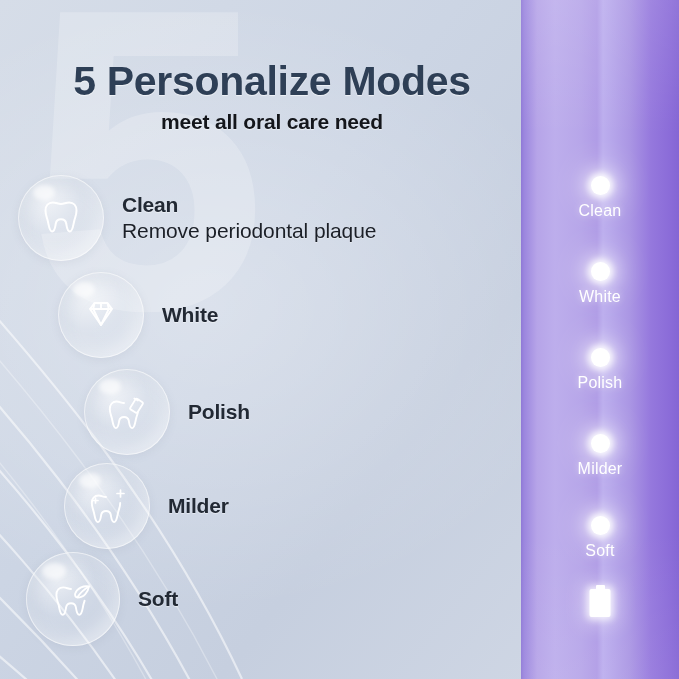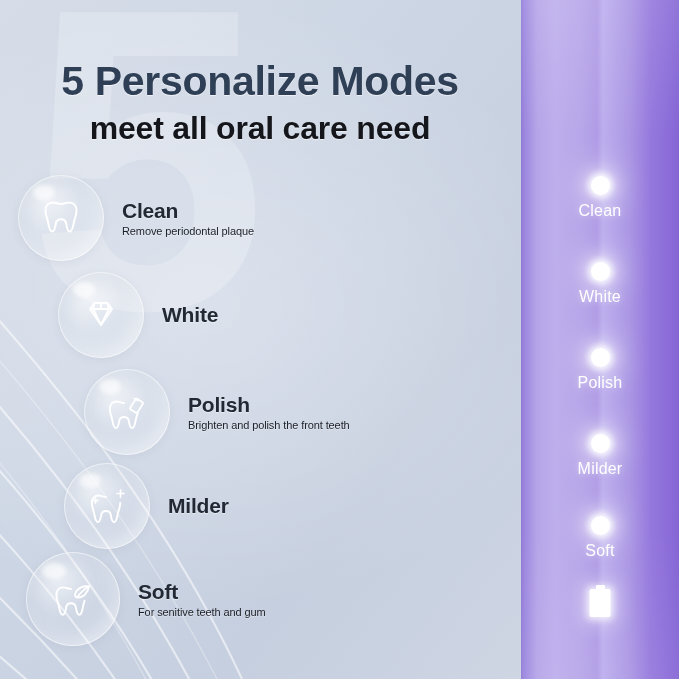--- a/index.html
+++ b/index.html
@@ -38,36 +38,36 @@
   }
   .bg-vignette {
     position: absolute;
     inset: 0;
     background: radial-gradient(ellipse at 30% 45%, rgba(255,255,255,0.30) 0%, rgba(255,255,255,0) 58%);
   }
 
   
   .headline-block {
     position: absolute;
-    left: 0;
+    left: 12px;
     top: 58px;
     width: 520px;
     text-align: center;
   }
   .headline {
     font-size: 41px;
     font-weight: bold;
     color: #2e3f56;
     letter-spacing: -0.3px;
     text-shadow: 0 1px 1px rgba(255,255,255,0.65);
     white-space: nowrap;
   }
   .subhead {
     margin-top: 5px;
-    font-size: 32px;
+    font-size: 21px;
     font-weight: bold;
     color: #14161b;
     letter-spacing: -0.2px;
     text-shadow: 0 1px 1px rgba(255,255,255,0.55);
     white-space: nowrap;
   }
 
   
   .mode-row {
     position: absolute;
@@ -111,21 +111,21 @@
   }
   .mode-title {
     font-size: 21px;
     font-weight: bold;
     color: #222934;
     letter-spacing: -0.2px;
     text-shadow: 0 1px 1px rgba(255,255,255,0.5);
   }
   .mode-desc {
     margin-top: 2px;
-    font-size: 11px;
+    font-size: 21px;
     color: #1b1f27;
     letter-spacing: -0.1px;
     text-shadow: 0 1px 1px rgba(255,255,255,0.45);
   }
 
   
   .handle {
     position: absolute;
     left: 521px;
     top: 0;
@@ -265,21 +265,20 @@
       <svg width="50" height="50" viewBox="0 0 50 50">
         <path d="M22 16c-2.9 0-4.2-1.5-7.5-1.5-4 0-6.7 2.9-6.7 7.5 0 3.8 1.2 5.8 2.1 9.4.9 3.6 1.3 9.7 4 9.7 2.5 0 2.7-4.2 3.3-7.3.5-2.6 1.4-3.8 4.8-3.8s4.3 1.2 4.8 3.8c.5 3.1.8 7.3 3.3 7.3 2.7 0 3.1-6.1 4-9.7.6-2.3 1.3-3.9 1.7-5.9" fill="none" stroke="#ffffff" stroke-width="1.9" stroke-linejoin="round" stroke-linecap="round"></path>
         <g fill="none" stroke="#ffffff" stroke-width="1.8" stroke-linejoin="round">
           <rect x="30.2" y="12.6" width="8.6" height="12.4" rx="1.6" transform="rotate(32 34.5 18.8)"></rect>
           <path d="M32.3 11.4l3.6 2.2" stroke-linecap="round"></path>
         </g>
       </svg>
     </div>
     <div class="mode-text">
       <div class="mode-title">Polish</div>
-      <div class="mode-desc">Brighten and polish the front teeth</div>
     </div>
   </div>
 
   <div class="mode-row" style="left:64px; top:463px;">
     <div class="bubble">
       <svg width="50" height="50" viewBox="0 0 50 50">
         <path d="M24 16c-2.9 0-4.2-1.5-7.5-1.5-4 0-6.7 2.9-6.7 7.5 0 3.8 1.2 5.8 2.1 9.4.9 3.6 1.3 9.7 4 9.7 2.5 0 2.7-4.2 3.3-7.3.5-2.6 1.4-3.8 4.8-3.8s4.3 1.2 4.8 3.8c.5 3.1.8 7.3 3.3 7.3 2.7 0 3.1-6.1 4-9.7.9-3.6 2.1-5.6 2.1-9.4" fill="none" stroke="#ffffff" stroke-width="1.9" stroke-linejoin="round" stroke-linecap="round"></path>
         <g stroke="#ffffff" stroke-width="1.7" stroke-linecap="round">
           <path d="M11 19.5h5M13.5 17v5"></path>
           <path d="M35 12.5h7M38.5 9v7"></path>
@@ -296,21 +295,20 @@
       <svg width="52" height="52" viewBox="0 0 52 52">
         <path d="M24 16c-3 0-4.3-1.6-7.7-1.6-4.1 0-6.9 3-6.9 7.7 0 3.9 1.2 6 2.2 9.7.9 3.7 1.3 10 4.1 10 2.6 0 2.8-4.3 3.4-7.5.5-2.7 1.4-4 4.9-4s4.4 1.3 4.9 4c.6 3.2.8 7.5 3.4 7.5 2.8 0 3.2-6.3 4.1-10 .4-1.6.8-2.9 1.2-4.2" fill="none" stroke="#ffffff" stroke-width="1.9" stroke-linejoin="round" stroke-linecap="round"></path>
         <g fill="none" stroke="#ffffff" stroke-width="1.8" stroke-linejoin="round" stroke-linecap="round">
           <path d="M28 21c2.5-6.5 9-8.5 14-7.5-1 5.5-5 11-11.5 11-1.5 0-2.5-1.5-2.5-3.5z"></path>
           <path d="M42 13.5c-4.5 2.5-8.5 6-11.5 10.5"></path>
         </g>
       </svg>
     </div>
     <div class="mode-text">
       <div class="mode-title">Soft</div>
-      <div class="mode-desc">For senitive teeth and gum</div>
     </div>
   </div>
 
   <div class="handle">
     <div class="handle-sheen"></div>
 
     <div class="led" style="top:176px;">
       <div class="led-dot"></div>
       <div class="led-label">Clean</div>
     </div>

